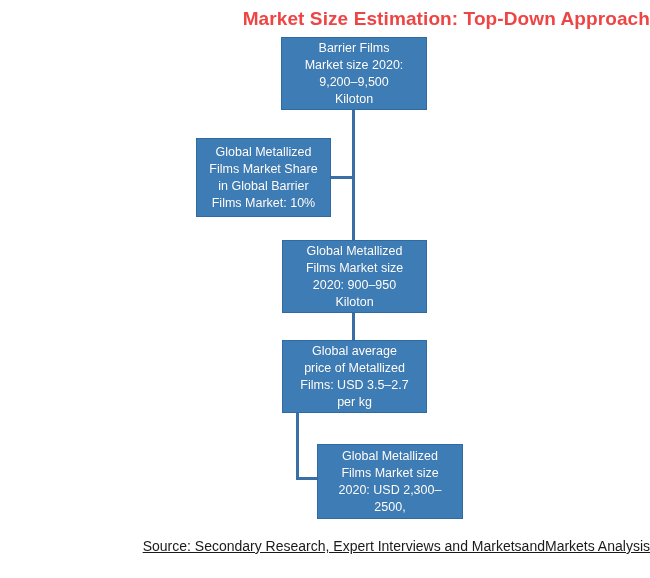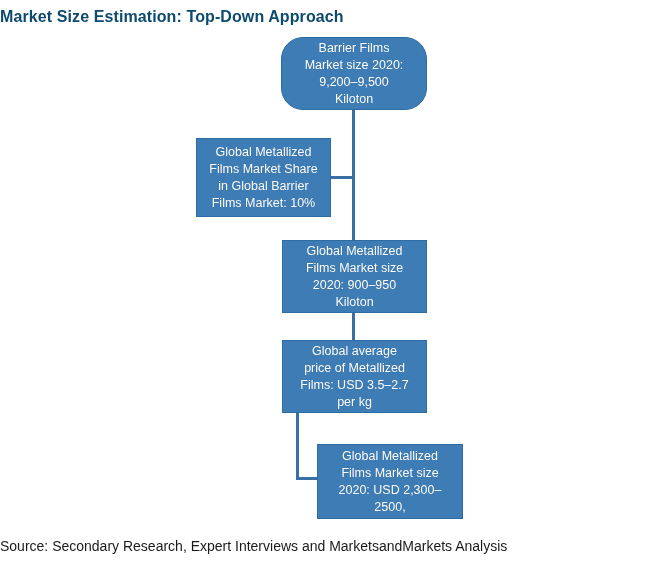--- a/index.html
+++ b/index.html
@@ -16,24 +16,24 @@
     width: 650px;
     height: 578px;
     background: #ffffff;
     overflow: hidden;
   }
   .chart-title {
     position: absolute;
     left: 0;
     top: 8px;
     width: 650px;
-    text-align: left;
-    font-size: 16px;
+    text-align: right;
+    font-size: 19px;
     font-weight: bold;
-    color: #0c4a6e;
+    color: #ef4444;
     letter-spacing: 0.1px;
     white-space: nowrap;
   }
   .node {
     position: absolute;
     box-sizing: border-box;
     background: #3e7cb5;
     border: 1px solid #2f6ba3;
     color: #ffffff;
     font-size: 12.5px;
@@ -54,42 +54,43 @@
     position: absolute;
     box-sizing: border-box;
     border-left: 3px solid #3a6fa5;
     border-bottom: 3px solid #3a6fa5;
   }
   .source-note {
     position: absolute;
     left: 0;
     top: 538px;
     width: 650px;
-    text-align: left;
+    text-align: right;
     font-size: 14px;
     color: #1a1a1a;
     white-space: nowrap;
+    text-decoration: underline;
   }
 </style>
 </head>
 <body>
 
 <div id="canvas">
 
   <div class="chart-title">Market Size Estimation: Top-Down Approach</div>
 
   <div class="connector" style="left:352px; top:110px; width:3px; height:130px;"></div>
 
   <div class="connector" style="left:331px; top:176px; width:22px; height:3px;"></div>
 
   <div class="connector" style="left:352px; top:313px; width:3px; height:27px;"></div>
 
   <div class="elbow" style="left:296px; top:413px; width:24px; height:67px;"></div>
 
-  <div class="node" style="left:281px; top:37px; width:146px; height:73px;border-radius:22px;">Barrier Films
+  <div class="node" style="left:281px; top:37px; width:146px; height:73px;">Barrier Films
 Market size 2020:
 9,200–9,500
 Kiloton</div>
 
   <div class="node" style="left:196px; top:138px; width:135px; height:79px;">Global Metallized
 Films Market Share
 in Global Barrier
 Films Market: 10%</div>
 
   <div class="node" style="left:282px; top:240px; width:145px; height:73px;">Global Metallized

